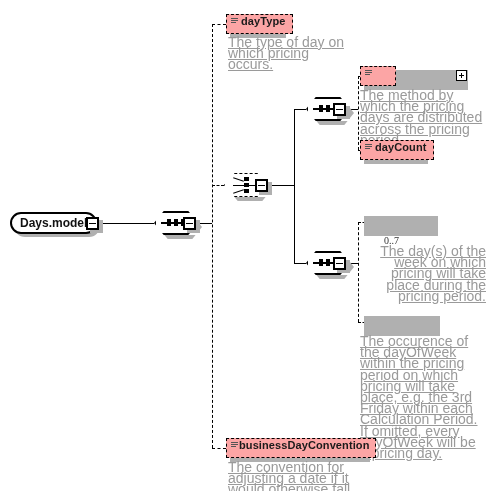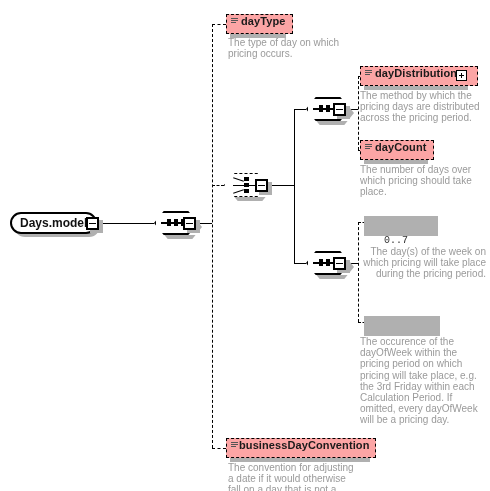--- a/index.html
+++ b/index.html
@@ -176,33 +176,34 @@
 
   
   .line-solid-h { position: absolute; height: 1px; background: #000; }
   .line-solid-v { position: absolute; width: 1px; background: #000; }
   .line-dash-h  { position: absolute; height: 0; border-top: 1px dashed #000; }
   .line-dash-v  { position: absolute; width: 0; border-left: 1px dashed #000; }
 
   
   .doc {
     position: absolute;
-    font-size: 10px;
+    font-size: 14px;
     line-height: 11.2px;
     color: #9a9a9a;
     white-space: pre-line;
     font-family: "Liberation Sans", sans-serif;
+    text-decoration: underline;
   }
 
   
   .cardinality {
     position: absolute;
     font-size: 10px;
     color: #333;
-    font-family: Liberation Mono, monospace;
+    font-family: Liberation Serif, serif;
   }
 </style>
 </head>
 <body>
 
 <div id="diagram">
 
   <div class="line-solid-h" style="left:98px; top:223px; width:56px;"></div>
 
   <div class="line-solid-h" style="left:196px; top:223px; width:16px;"></div>
@@ -291,35 +292,33 @@
   <div class="collapser-shadow" style="left:337px; top:106px; width:13px; height:13px;"></div>
   <div class="collapser" style="left:333px; top:103px;"></div>
 
   <div class="node-shadow" style="left:364px; top:70px; width:104px; height:20px;"></div>
   <div class="node optional" style="left:360px; top:66px; padding-right:20px;">
     <span class="node-glyph">
         <i></i>
         <i></i>
         <i></i>
       </span>
-    <span>dayDistribution</span>
   </div>
   <div class="expander" style="left:456px; top:70px;"></div>
   <div class="doc" style="left:360px; top:90px; width:126px;">The method by which the pricing days are distributed across the pricing period.</div>
 
   <div class="node-shadow" style="left:364px; top:144px; width:64px; height:20px;"></div>
   <div class="node optional" style="left:360px; top:140px;">
     <span class="node-glyph">
         <i></i>
         <i></i>
         <i></i>
       </span>
     <span>dayCount</span>
   </div>
-  <div class="doc" style="left:360px; top:164px; width:126px;">The number of days over which pricing should take place.</div>
 
   <div class="compositor-shadow" style="left:310px; top:255px; width:44px; height:24px; clip-path:polygon(0 50%, 22% 0, 78% 0, 100% 50%, 78% 100%, 22% 100%);"></div>
   <div class="compositor" style="left:306px; top:251px;">
     <div class="oct"></div>
     <div class="hline"></div>
     <div class="dots">
         <b></b>
         <b></b>
         <b></b>
       </div>

